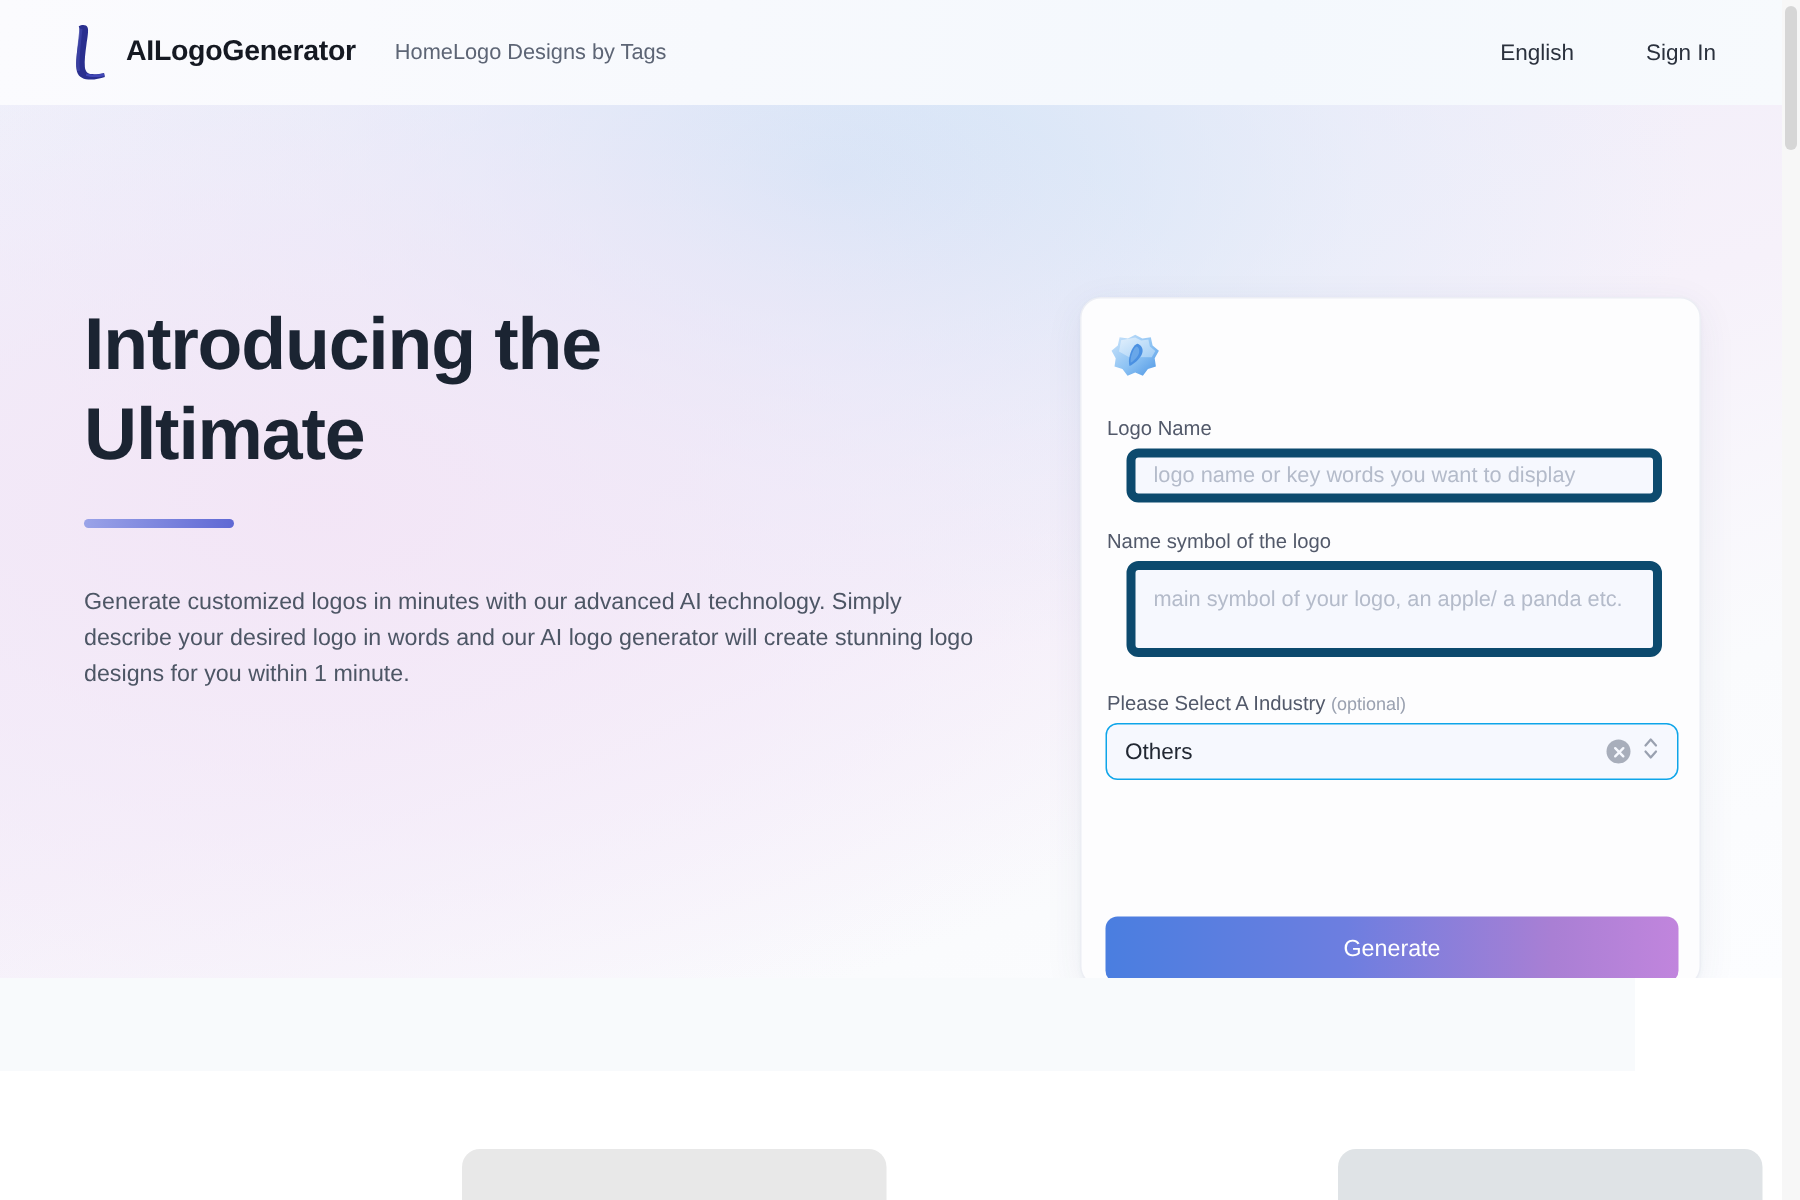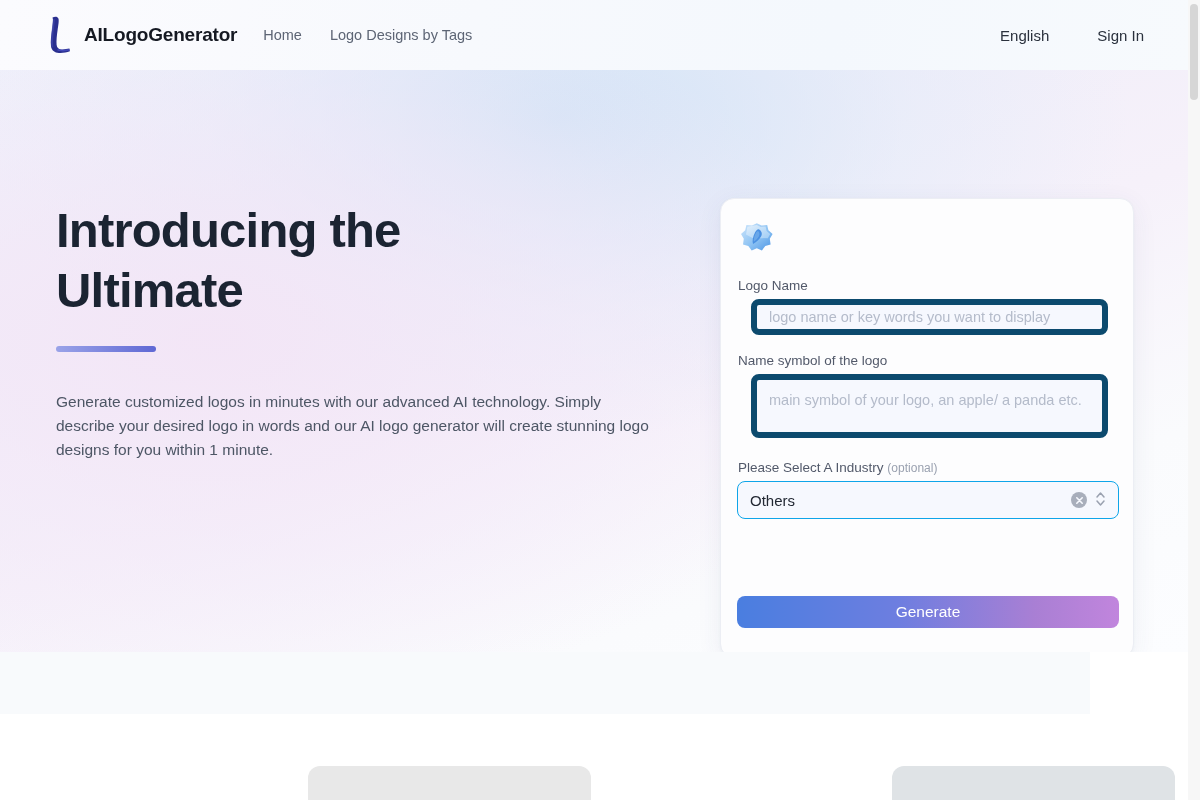--- a/index.html
+++ b/index.html
@@ -55,21 +55,20 @@
     font-size: 19px;
     font-weight: 700;
     color: #151922;
     letter-spacing: -0.2px;
     white-space: nowrap;
   }
 
   .nav {
     display: flex;
     align-items: center;
-    gap: 28px;
     margin-left: 26px;
   }
 
   .nav-link {
     font-size: 14.5px;
     color: #5d6575;
     text-decoration: none;
     white-space: nowrap;
   }
 
@@ -229,23 +228,23 @@
     background: #a8aebb;
     display: flex; align-items: center; justify-content: center;
   }
   .clear-btn svg { display:block; }
 
   .stepper { display:block; }
 
   .generate-btn {
     position: absolute;
     left: 16px;
-    top: 397px;
+    top: 412px;
     width: 382px;
-    height: 32px;
+    height: 44px;
     border: none;
     border-radius: 8px;
     background: linear-gradient(90deg, #4a7ee0 0%, #6d7ee0 42%, #a97fd4 78%, #c185dd 100%);
     color: #ffffff;
     font-size: 15.5px;
     font-family: "Liberation Sans", sans-serif;
     cursor: pointer;
   }
 
   

